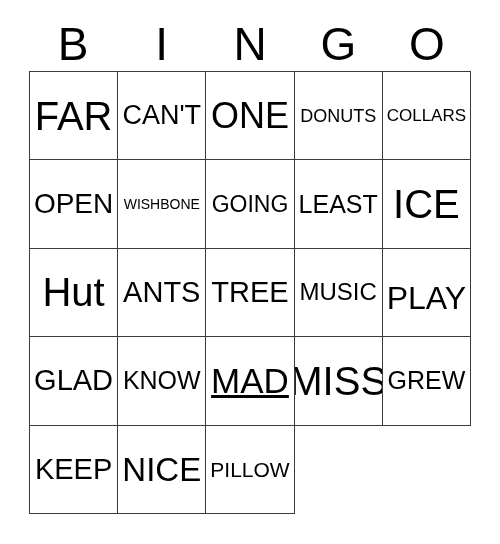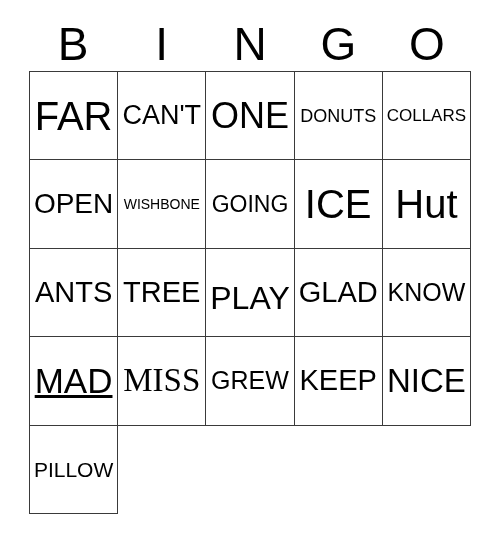--- a/index.html
+++ b/index.html
@@ -118,45 +118,51 @@
       <div class="cell">
         <span class="cell-text len-4" style="font-size: 28px;">OPEN</span>
       </div>
       <div class="cell">
         <span class="cell-text len-8" style="font-size: 14px;">WISHBONE</span>
       </div>
       <div class="cell">
         <span class="cell-text len-5" style="font-size: 23px;">GOING</span>
       </div>
       <div class="cell">
+        <span class="cell-text len-5" style="font-size: 25px;">LEAST</span>
+      </div>
+      <div class="cell">
         <span class="cell-text len-3">ICE</span>
       </div>
       <div class="cell">
         <span class="cell-text len-3">Hut</span>
       </div>
       <div class="cell">
         <span class="cell-text len-4" style="font-size: 29px;">ANTS</span>
       </div>
       <div class="cell">
         <span class="cell-text len-4" style="font-size: 29px;">TREE</span>
+      </div>
+      <div class="cell">
+        <span class="cell-text len-5" style="font-size: 24px;">MUSIC</span>
       </div>
       <div class="cell">
         <span class="cell-text len-4" style="font-size: 32px; margin-top: 12px;">PLAY</span>
       </div>
       <div class="cell">
         <span class="cell-text len-4" style="font-size: 29px;">GLAD</span>
       </div>
       <div class="cell">
         <span class="cell-text len-5" style="font-size: 25px;">KNOW</span>
       </div>
       <div class="cell">
         <span class="cell-text len-3" style="font-size: 35px; text-decoration: underline;">MAD</span>
       </div>
       <div class="cell">
-        <span class="cell-text len-4" style="font-size: 33px; font-family: Liberation Serif, serif;">MISS</span>
+        <span class="cell-text len-4" style="font-size: 40px;">MISS</span>
       </div>
       <div class="cell">
         <span class="cell-text len-5" style="font-size: 25px;">GREW</span>
       </div>
       <div class="cell">
         <span class="cell-text len-4" style="font-size: 29px;">KEEP</span>
       </div>
       <div class="cell">
         <span class="cell-text len-4" style="font-size: 33px;">NICE</span>
       </div>

